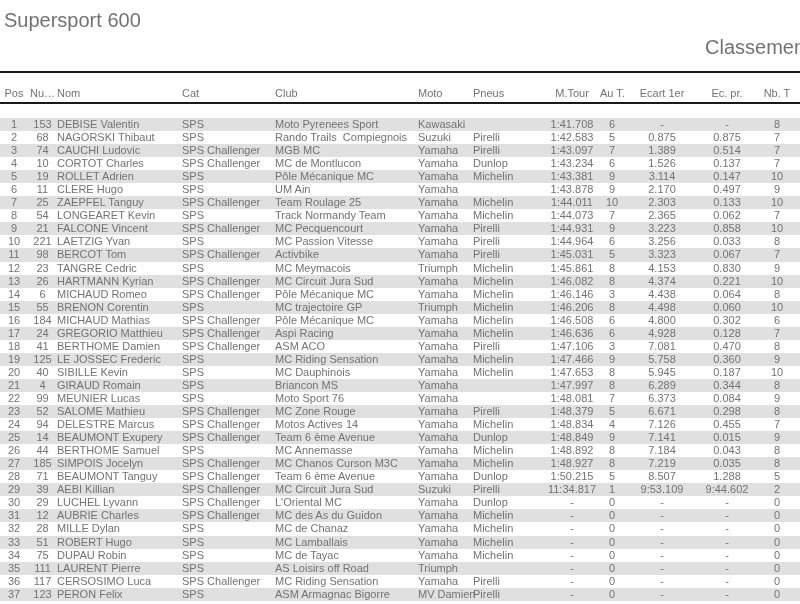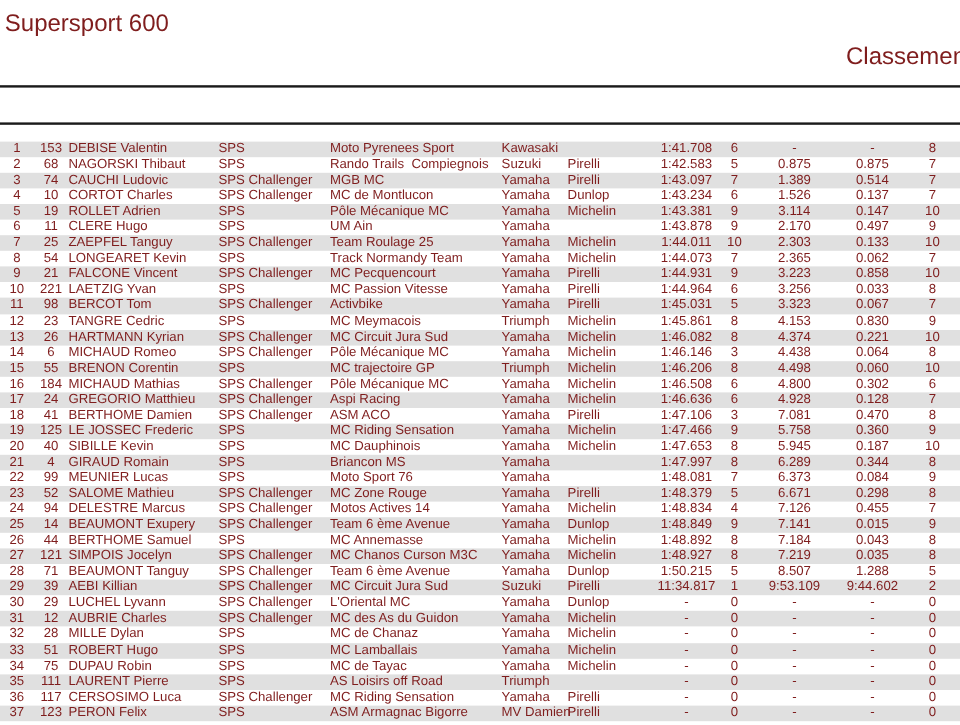--- a/index.html
+++ b/index.html
@@ -2,21 +2,21 @@
 <html><head>
 <meta charset="utf-8">
 <style>
   html,body{margin:0;padding:0;background:#fff;}
   .page{
     position:relative;
     width:800px;height:604px;
     background:#ffffff;
     overflow:hidden;
     font-family:"Liberation Sans","DejaVu Sans",sans-serif;
-    color:#7f1d1d;
+    color:#737373;
   }
   .title1{position:absolute;left:4px;top:9px;font-size:20px;line-height:22px;white-space:nowrap;}
   .title2{position:absolute;left:3px;top:36px;font-size:20px;line-height:22px;white-space:nowrap;}
   .classement{position:absolute;left:705px;top:36px;font-size:20px;line-height:22px;white-space:nowrap;}
   .rule{position:absolute;left:0;width:800px;height:2px;background:#1a1a1a;}
   .rule-top{top:71px;}
   .rule-head{top:102px;}
   .thead{position:absolute;left:0;top:84px;width:800px;height:18px;display:flex;font-size:11px;line-height:18px;}
   .tbody{position:absolute;left:0;top:118px;width:800px;}
   .trow{display:flex;width:800px;height:13.05px;font-size:11px;line-height:13.05px;}
@@ -37,20 +37,34 @@
 </style>
 </head>
 <body>
 
 <div class="page">
   <div class="title1">Supersport 600</div>
   <div class="classement">Classement</div>
 
   <div class="rule rule-top"></div>
 
+  <div class="thead">
+    <div class="cell col-pos">Pos</div>
+    <div class="cell col-num">Nu…</div>
+    <div class="cell col-nom">Nom</div>
+    <div class="cell col-cat">Cat</div>
+    <div class="cell col-club">Club</div>
+    <div class="cell col-moto">Moto</div>
+    <div class="cell col-pneus">Pneus</div>
+    <div class="cell col-mtour">M.Tour</div>
+    <div class="cell col-aut">Au T.</div>
+    <div class="cell col-ecart">Ecart 1er</div>
+    <div class="cell col-ecpr">Ec. pr.</div>
+    <div class="cell col-nbt">Nb. T</div>
+  </div>
 
   <div class="rule rule-head"></div>
 
   <div class="tbody">
       <div class="trow striped">
         <div class="cell col-pos">1</div>
         <div class="cell col-num">153</div>
         <div class="cell col-nom">DEBISE Valentin</div>
         <div class="cell col-cat">SPS</div>
         <div class="cell col-club">Moto Pyrenees Sport</div>
@@ -407,21 +421,21 @@
         <div class="cell col-moto">Yamaha</div>
         <div class="cell col-pneus">Michelin</div>
         <div class="cell col-mtour">1:48.892</div>
         <div class="cell col-aut">8</div>
         <div class="cell col-ecart">7.184</div>
         <div class="cell col-ecpr">0.043</div>
         <div class="cell col-nbt">8</div>
       </div>
       <div class="trow striped">
         <div class="cell col-pos">27</div>
-        <div class="cell col-num">121</div>
+        <div class="cell col-num">185</div>
         <div class="cell col-nom">SIMPOIS Jocelyn</div>
         <div class="cell col-cat">SPS Challenger</div>
         <div class="cell col-club">MC Chanos Curson M3C</div>
         <div class="cell col-moto">Yamaha</div>
         <div class="cell col-pneus">Michelin</div>
         <div class="cell col-mtour">1:48.927</div>
         <div class="cell col-aut">8</div>
         <div class="cell col-ecart">7.219</div>
         <div class="cell col-ecpr">0.035</div>
         <div class="cell col-nbt">8</div>

